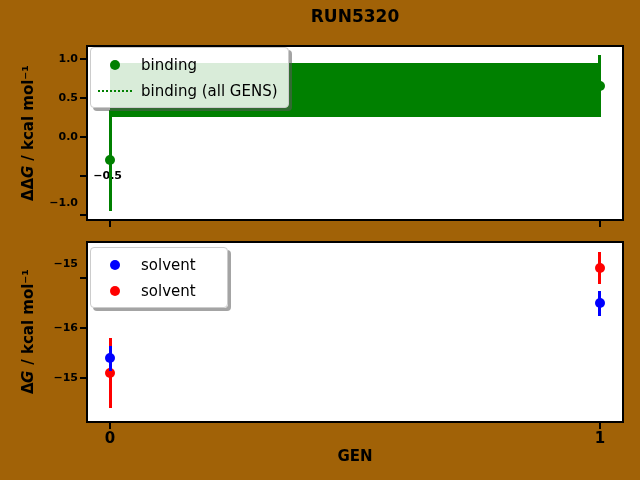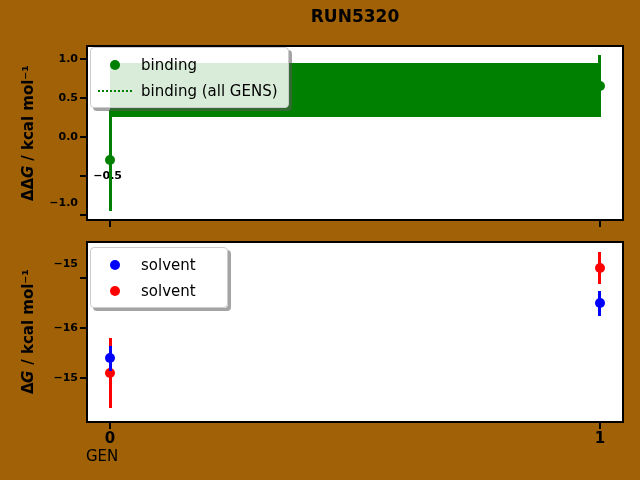--- a/index.html
+++ b/index.html
@@ -3,22 +3,22 @@
 <meta charset="utf-8">
 <style>
   html,body{margin:0;padding:0;background:#fff;}
   body{width:640px;height:480px;overflow:hidden;font-family:"DejaVu Sans",sans-serif;color:#000;position:relative;}
   .figure{position:absolute;left:0;top:0;width:640px;height:480px;background:#a16207;}
   .fig-title{position:absolute;left:86px;top:6px;width:538px;text-align:center;
              font-size:17px;font-weight:bold;}
   .axes{position:absolute;border:2px solid #000;background:#fff;box-sizing:content-box;}
   #ax1{left:86px;top:45px;width:534px;height:172px;}
   #ax2{left:86px;top:241px;width:534px;height:178px;}
-  .xlabel{position:absolute;left:86px;top:447px;width:538px;text-align:left;
-          font-size:15px;font-weight:normal;}
+  .xlabel{position:absolute;left:86px;top:447px;width:538px;text-align:center;
+          font-size:15px;font-weight:bold;}
   .ylabel{position:absolute;top:0;bottom:0;left:-72px;width:24px;
           writing-mode:vertical-rl;transform:rotate(180deg);
           display:flex;align-items:center;justify-content:center;
           font-size:15px;font-weight:bold;white-space:pre;}
   .ylabel .math-var{font-style:italic;}
   
   .band{position:absolute;}
   .bandline{position:absolute;height:0;}
   .ebar{position:absolute;}
   .marker{position:absolute;width:10px;height:10px;border-radius:50%;}

